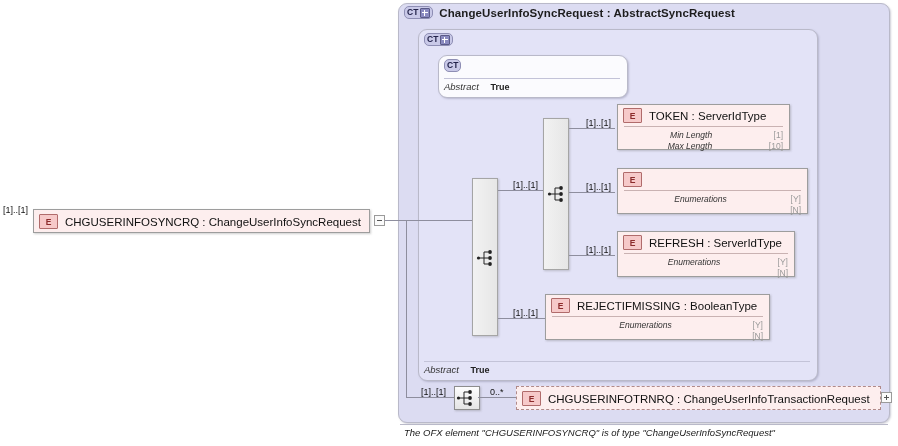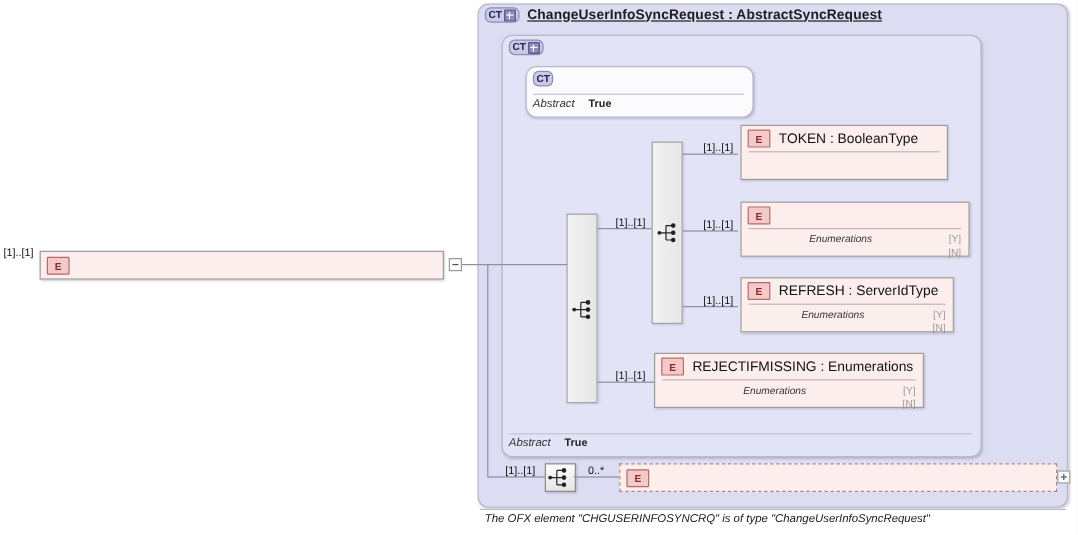--- a/index.html
+++ b/index.html
@@ -8,21 +8,21 @@
 
   
   .ct-box{position:absolute;border:1px solid #b9b9c9;border-radius:9px;
           box-sizing:border-box;box-shadow:1px 1px 2px rgba(80,80,110,.28);}
   .ct-outer{background:#dcdcf2;}
   .ct-mid{background:#e3e3f7;}
   .ct-inner{background:#fbfbfe;}
 
   .ct-title{position:absolute;display:flex;align-items:center;gap:6px;
             white-space:nowrap;}
-  .ct-title .lbl{font-size:11.5px;font-weight:bold;color:#1d1d1d;letter-spacing:.1px;text-decoration:underline;}
+  .ct-title .lbl{font-size:11.5px;font-weight:bold;color:#1d1d1d;letter-spacing:.1px;}
 
   .badge{display:inline-flex;align-items:center;gap:2px;
          border:1px solid #8e8eb4;border-radius:5px;background:#c9c9e8;
          padding:0px 2px;height:13px;box-sizing:border-box;}
   .badge .t{font-size:8.5px;font-weight:bold;color:#22224a;line-height:11px;
             font-family:"Liberation Sans",sans-serif;}
   .badge .plus{width:8px;height:8px;border:1px solid #5a5a88;background:#8a8ac0;
                position:relative;border-radius:1px;}
   .badge .plus:before,.badge .plus:after{content:"";position:absolute;background:#fff;}
   .badge .plus:before{left:1px;right:1px;top:3px;height:1px;}
@@ -120,20 +120,21 @@
   <div class="abs-row" style="left:444px;top:81px;">
     <span class="k">Abstract</span>
     <span class="v">True</span>
   </div>
 
   <div class="card" style="left:3px;top:205px;">[1]..[1]</div>
 
   <div class="el-box" style="left:33px;top:209px;width:337px;height:24px;">
     <div class="el-head" style="padding-top:4px;">
       <span class="el-ico">E</span>
+      <span class="el-name">CHGUSERINFOSYNCRQ  :  ChangeUserInfoSyncRequest</span>
     </div>
   </div>
   <div class="stub" style="left:374px;top:215px;"></div>
 
   <div class="ln lnh" style="left:385px;top:220px;width:98px;"></div>
 
   <div class="mg-bar" style="left:472px;top:178px;width:26px;height:158px;"></div>
 
   <div style="position:absolute;left:476px;top:248px;width:20px;height:20px;">
     <svg width="20" height="20" viewBox="0 0 20 20">
@@ -176,23 +177,29 @@
 
   <div class="ln lnh" style="left:569px;top:192px;width:46px;"></div>
   <div class="card" style="left:586px;top:182px;">[1]..[1]</div>
 
   <div class="ln lnh" style="left:569px;top:255px;width:46px;"></div>
   <div class="card" style="left:586px;top:245px;">[1]..[1]</div>
 
   <div class="el-box" style="left:617px;top:104px;width:173px;height:46px;">
     <div class="el-head">
       <span class="el-ico">E</span>
-      <span class="el-name">TOKEN  : BooleanType</span>
-    </div>
-    <div class="el-sep"></div>
+      <span class="el-name">TOKEN  : ServerIdType</span>
+    </div>
+    <div class="el-sep"></div>
+    <div class="el-facets">
+      <span class="facet-k">Min Length</span>
+      <span class="facet-v">[1]</span>
+      <span class="facet-k">Max Length</span>
+      <span class="facet-v">[10]</span>
+    </div>
   </div>
 
   <div class="el-box" style="left:617px;top:168px;width:191px;height:46px;">
     <div class="el-head">
       <span class="el-ico">E</span>
     </div>
     <div class="el-sep"></div>
     <div class="el-facets">
       <span class="facet-k">Enumerations</span>
       <span class="facet-v">[Y]
@@ -209,21 +216,21 @@
     <div class="el-facets">
       <span class="facet-k">Enumerations</span>
       <span class="facet-v">[Y]
 [N]</span>
     </div>
   </div>
 
   <div class="el-box" style="left:545px;top:294px;width:225px;height:46px;">
     <div class="el-head">
       <span class="el-ico">E</span>
-      <span class="el-name">REJECTIFMISSING : Enumerations</span>
+      <span class="el-name">REJECTIFMISSING : BooleanType</span>
     </div>
     <div class="el-sep"></div>
     <div class="el-facets">
       <span class="facet-k">Enumerations</span>
       <span class="facet-v">[Y]
 [N]</span>
     </div>
   </div>
 
   <div class="ln lnv" style="left:406px;top:220px;height:177px;"></div>
@@ -244,20 +251,21 @@
       <circle cx="15" cy="17" r="1.9" fill="#222"></circle>
     </svg>
   </div>
 
   <div class="ln lnh" style="left:478px;top:397px;width:40px;"></div>
   <div class="card" style="left:490px;top:387px;">0..*</div>
 
   <div class="el-box dashed" style="left:516px;top:386px;width:365px;height:24px;">
     <div class="el-head" style="padding-top:4px;">
       <span class="el-ico">E</span>
+      <span class="el-name">CHGUSERINFOTRNRQ : ChangeUserInfoTransactionRequest</span>
     </div>
   </div>
   <div class="stub plus" style="left:881px;top:392px;"></div>
 
   <div class="footer-sep" style="left:400px;top:424px;width:488px;"></div>
   <div class="footer-txt" style="left:404px;top:427px;">The OFX element "CHGUSERINFOSYNCRQ" is of type "ChangeUserInfoSyncRequest"</div>
 
 </div>
 
 </body></html>

